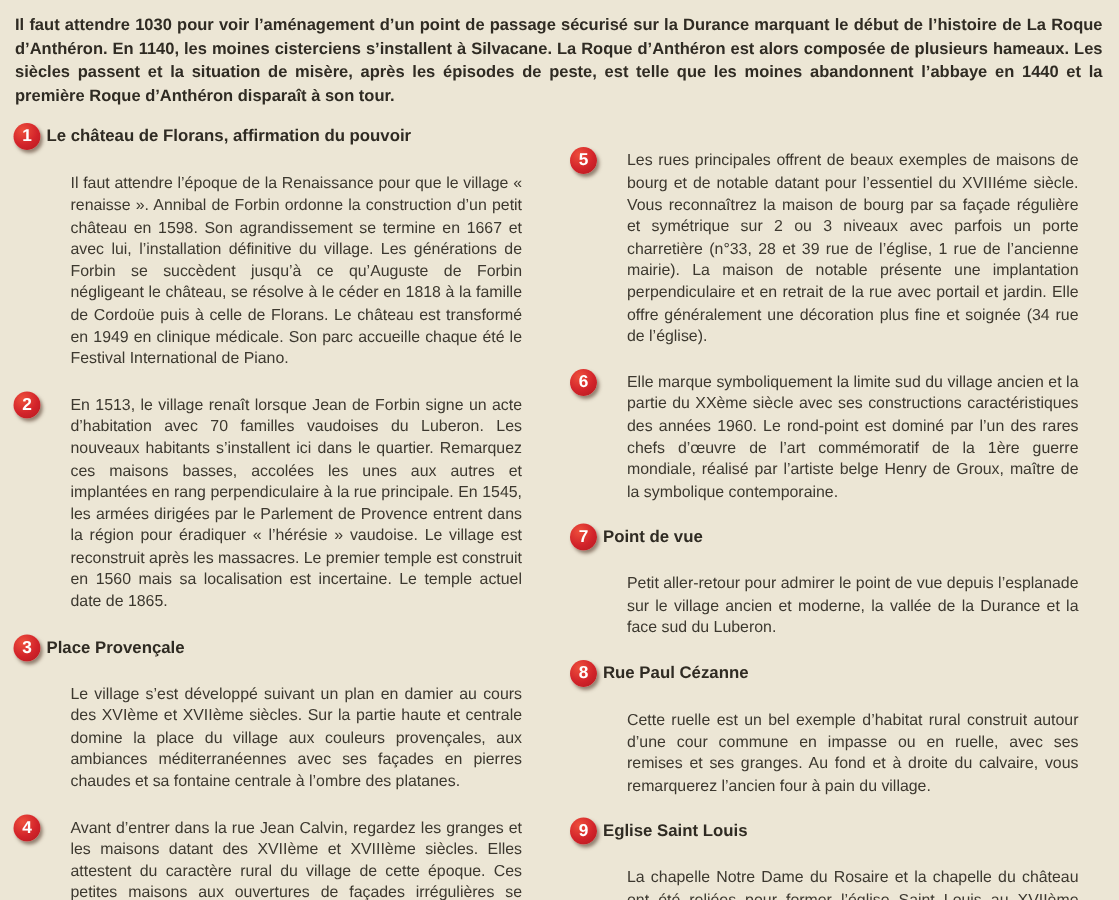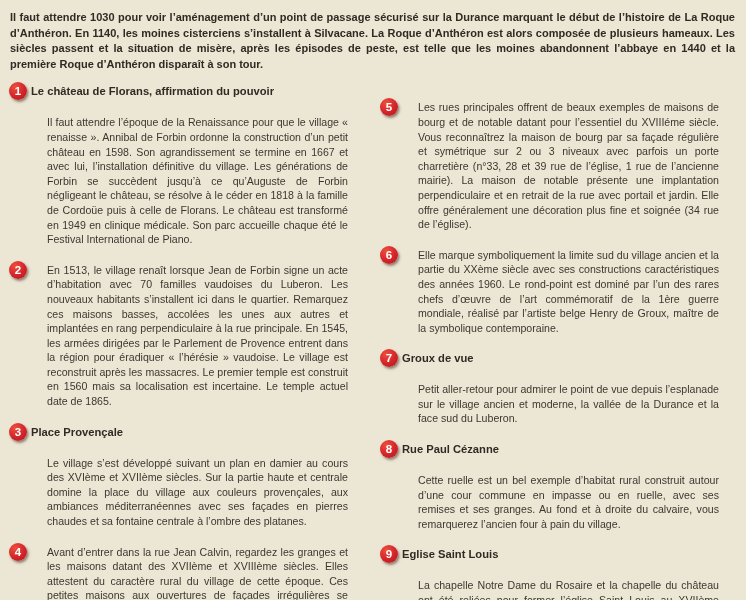--- a/index.html
+++ b/index.html
@@ -129,21 +129,21 @@
         <span class="badge">
             <span>6</span>
           </span>
         <p class="poi-body">Elle marque symboliquement la limite sud du village ancien et la partie du XXème siècle avec ses constructions caractéristiques des années 1960. Le rond-point est dominé par l’un des rares chefs d’œuvre de l’art commémoratif de la 1ère guerre mondiale, réalisé par l’artiste belge Henry de Groux, maître de la symbolique contemporaine.</p>
       </section>
 
       <section class="poi">
         <span class="badge">
             <span>7</span>
           </span>
-        <h3 class="poi-title">Groux de vue</h3>
+        <h3 class="poi-title">Point de vue</h3>
         <p class="poi-body">Petit aller-retour pour admirer le point de vue depuis l’esplanade sur le village ancien et moderne, la vallée de la Durance et la face sud du Luberon.</p>
       </section>
 
       <section class="poi">
         <span class="badge">
             <span>8</span>
           </span>
         <h3 class="poi-title">Rue Paul Cézanne</h3>
         <p class="poi-body">Cette ruelle est un bel exemple d’habitat rural construit autour d’une cour commune en impasse ou en ruelle, avec ses remises et ses granges. Au fond et à droite du calvaire, vous remarquerez l’ancien four à pain du village.</p>
       </section>

